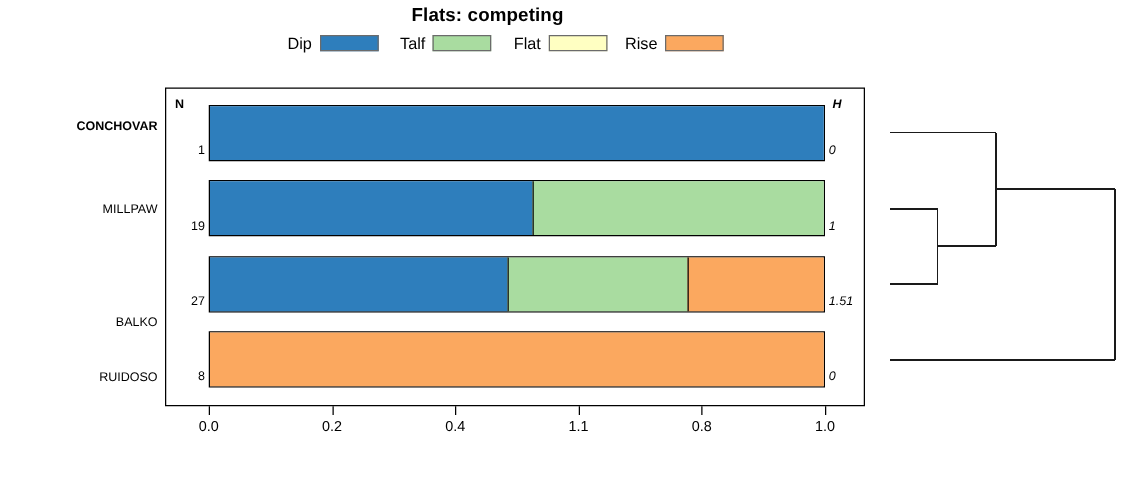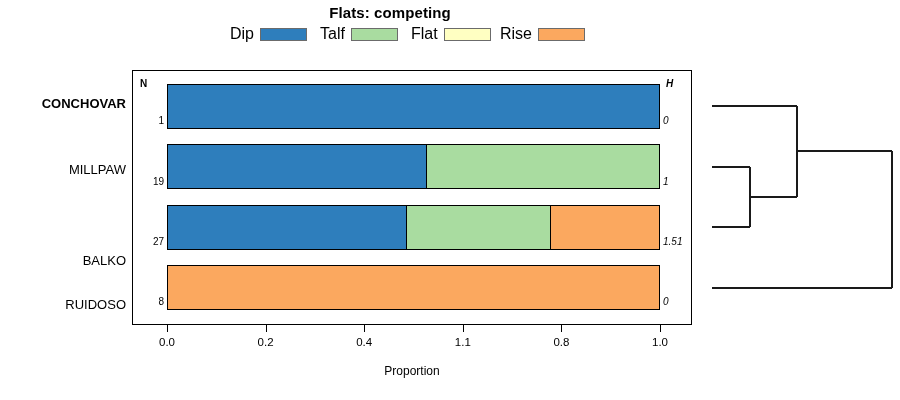--- a/index.html
+++ b/index.html
@@ -8,36 +8,36 @@
 
   #stage{position:absolute;left:0;top:0;width:900px;height:400px;}
 
   
   .title{position:absolute;left:0;top:4px;width:780px;text-align:center;
          font-size:15px;font-weight:bold;letter-spacing:.1px;}
 
   
   .legend{position:absolute;left:0;top:25px;width:780px;height:18px;}
   .legend-item{position:absolute;top:0;height:18px;display:flex;align-items:center;gap:6px;}
-  .legend-label{font-size:16px;line-height:1;}
+  .legend-label{font-size:13px;line-height:1;}
   .legend-swatch{width:47px;height:13px;border:1px solid #6b6b6b;box-sizing:border-box;}
 
   
   .panel{position:absolute;left:132px;top:70px;width:560px;height:255px;
          border:1px solid #000;box-sizing:border-box;background:#fff;}
 
   
   .barrow{position:absolute;left:35px;width:493px;height:45px;
           border:1.6px solid #000;box-sizing:border-box;display:flex;background:#fff;}
   .seg{height:100%;box-sizing:border-box;}
   .seg + .seg{border-left:1.6px solid #000;}
 
   
   .rowlabel{position:absolute;left:0;width:126px;text-align:right;
-            font-size:13px;white-space:nowrap;}
+            font-size:10px;white-space:nowrap;}
   .rowlabel.bold{font-weight:bold;}
 
   .nval{position:absolute;left:136px;width:28px;text-align:right;font-size:10px;}
   .hval{position:absolute;left:663px;width:34px;text-align:left;font-size:10px;
         font-style:italic;}
   .colhead{position:absolute;font-size:10px;font-weight:bold;}
   .colhead.ital{font-style:italic;}
 
   
   .tick{position:absolute;top:325px;width:1px;height:7px;background:#000;}
@@ -118,21 +118,20 @@
       <div class="ticklabel" style="left: 265.6px;">0.2</div>
       <div class="tick" style="left: 364.2px;"></div>
       <div class="ticklabel" style="left: 364.2px;">0.4</div>
       <div class="tick" style="left: 462.8px;"></div>
       <div class="ticklabel" style="left: 462.8px;">1.1</div>
       <div class="tick" style="left: 561.4px;"></div>
       <div class="ticklabel" style="left: 561.4px;">0.8</div>
       <div class="tick" style="left: 660px;"></div>
       <div class="ticklabel" style="left: 660px;">1.0</div>
     </div>
-  <div class="axistitle">Proportion</div>
 
   <div class="dendro">
     <svg width="200" height="255" viewBox="0 0 200 255">
       <g fill="none" stroke="#1a1a1a" stroke-width="1.3" shape-rendering="crispEdges">
 
         <path d="M12,36 H97"></path>
 
         <path d="M12,97 H50"></path>
 
         <path d="M12,157 H50"></path>

